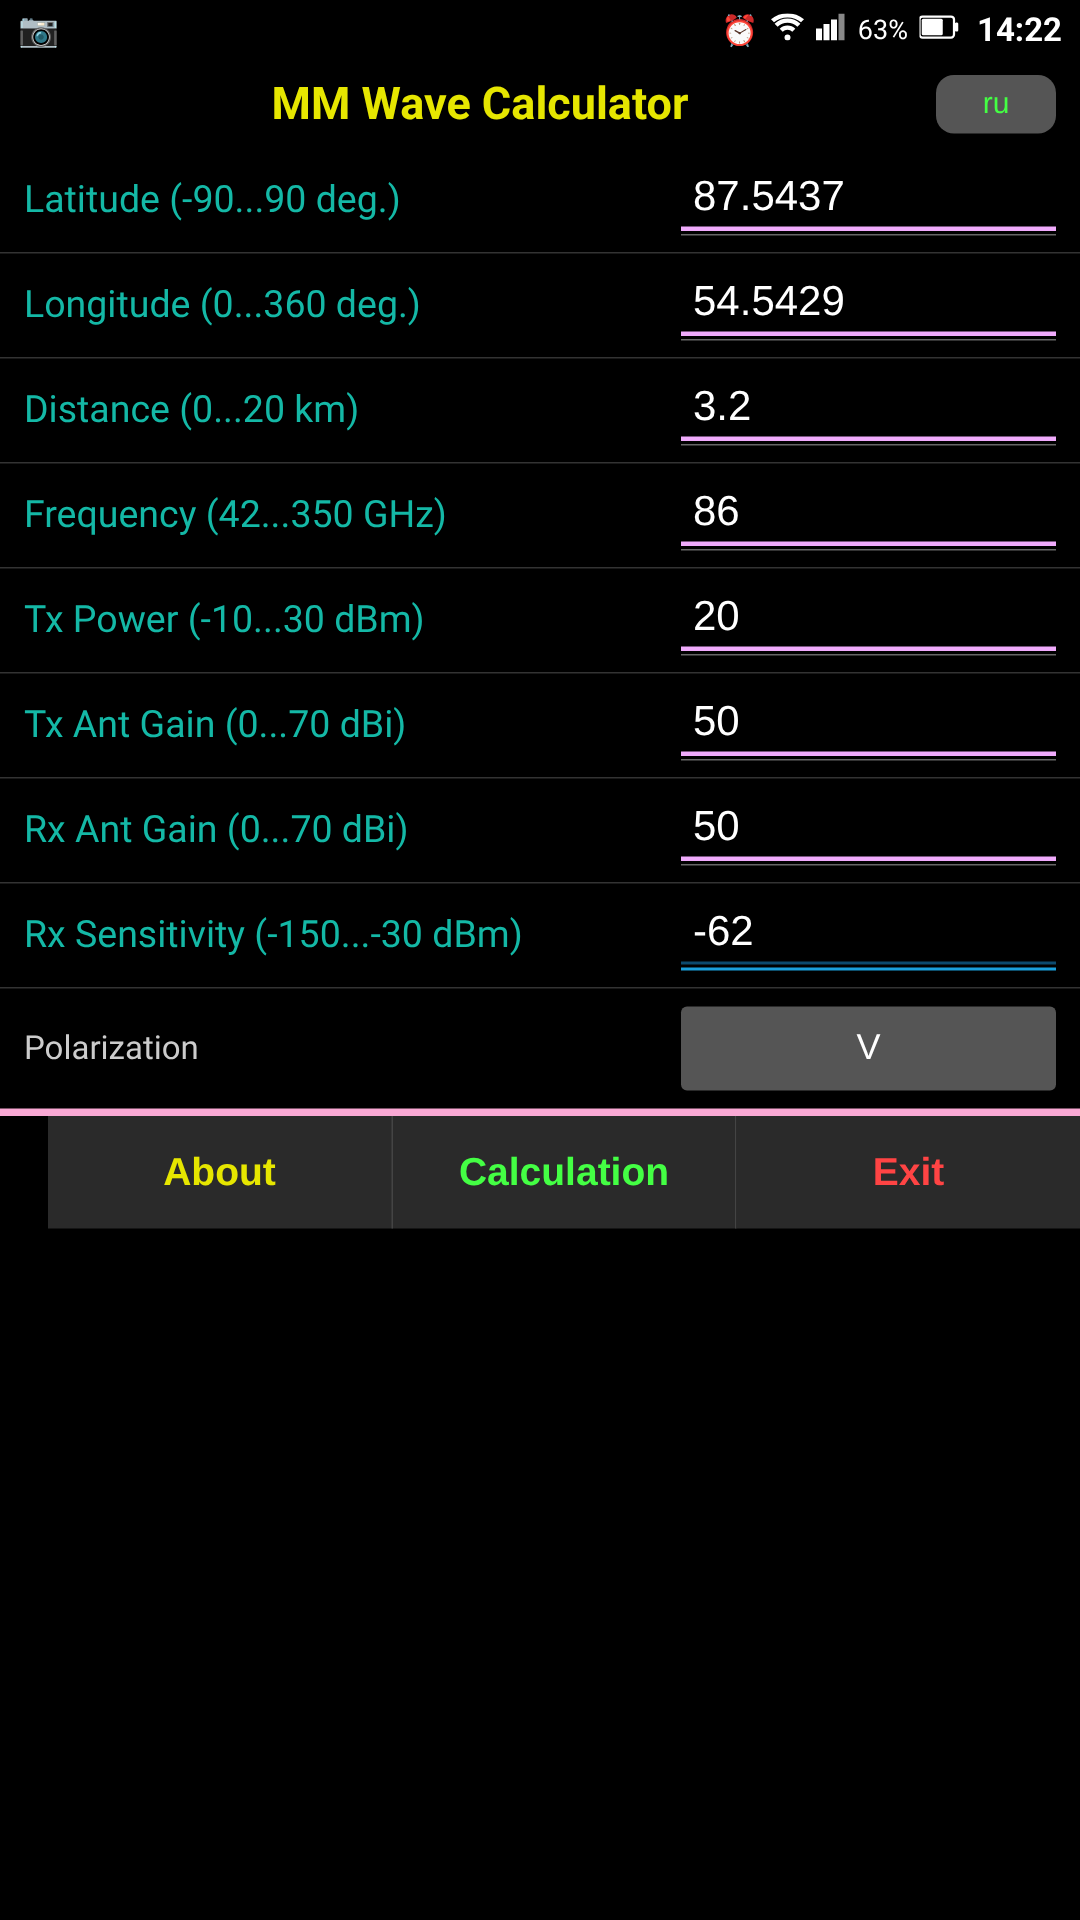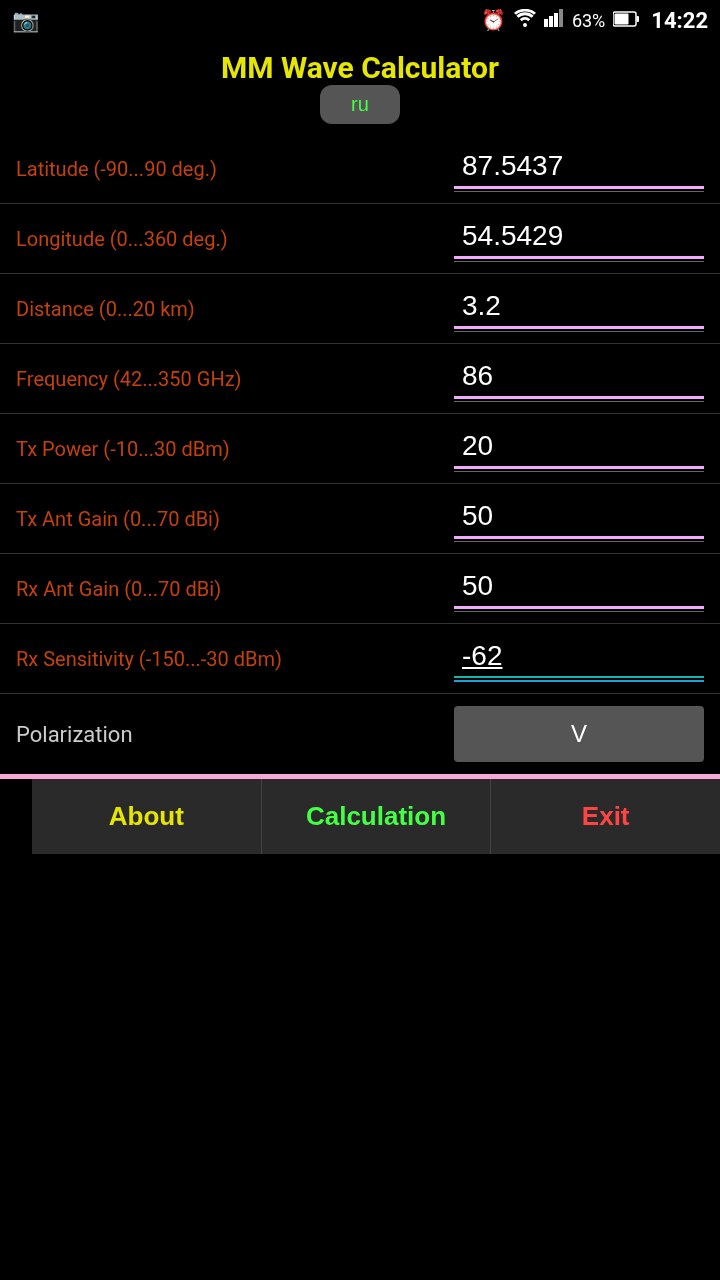--- a/index.html
+++ b/index.html
@@ -34,21 +34,20 @@
     .status-bar .time { font-size: 22px; font-weight: bold; margin-left: 4px; }
     .camera-icon { margin-right: auto; font-size: 22px; }
 
     
     .header {
       display: flex;
       align-items: center;
       justify-content: space-between;
       padding: 10px 16px;
       background: #000;
-      flex-direction: column;
     }
 
     .app-title {
       font-size: 30px;
       font-weight: bold;
       color: #e6e600;
       flex: 1;
       text-align: center;
     }
 
@@ -71,40 +70,39 @@
     .field-row {
       display: flex;
       align-items: center;
       justify-content: space-between;
       padding: 10px 16px;
       border-bottom: 1px solid #333;
       min-height: 70px;
     }
 
     .field-label {
-      font-size: 20px;
-      color: #c2410c;
+      font-size: 25px;
+      color: #14b8a6;
       flex: 1;
     }
 
     .field-input {
       background: transparent;
       border: none;
       border-bottom: 3px solid #f0abfc;
       color: #fff;
       font-size: 28px;
       text-align: left;
       width: 250px;
       padding: 4px 8px;
       outline: none;
     }
 
     .field-input.active {
-      border-bottom: 2px solid #14b8a6;
-      text-decoration: underline;
+      border-bottom: 2px solid #0c4a6e;
     }
 
     
     .polarization-row {
       display: flex;
       align-items: center;
       justify-content: center;
       padding: 10px 16px;
       min-height: 80px;
     }

